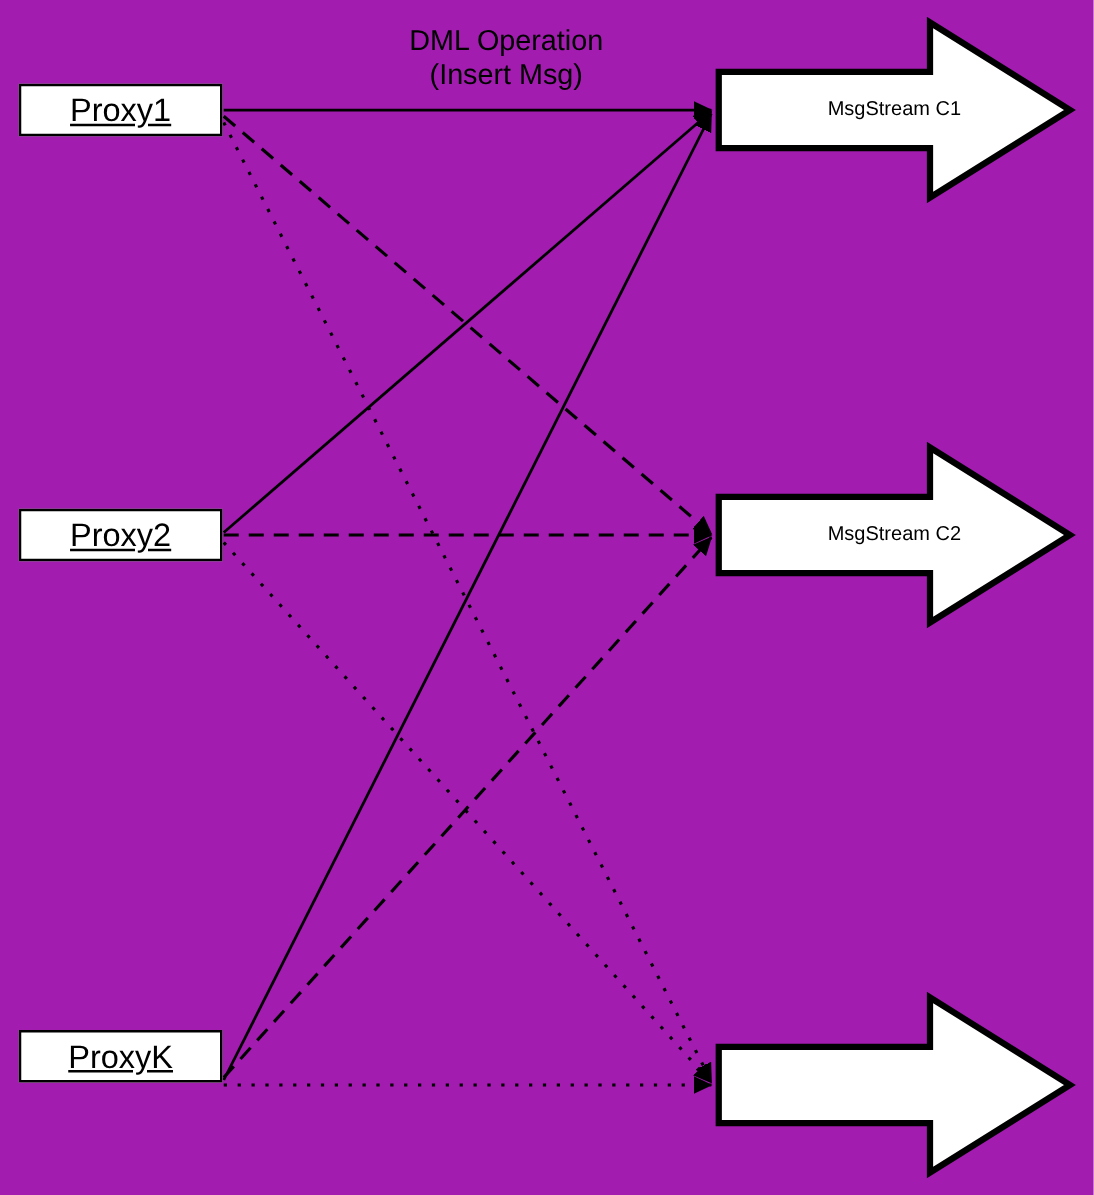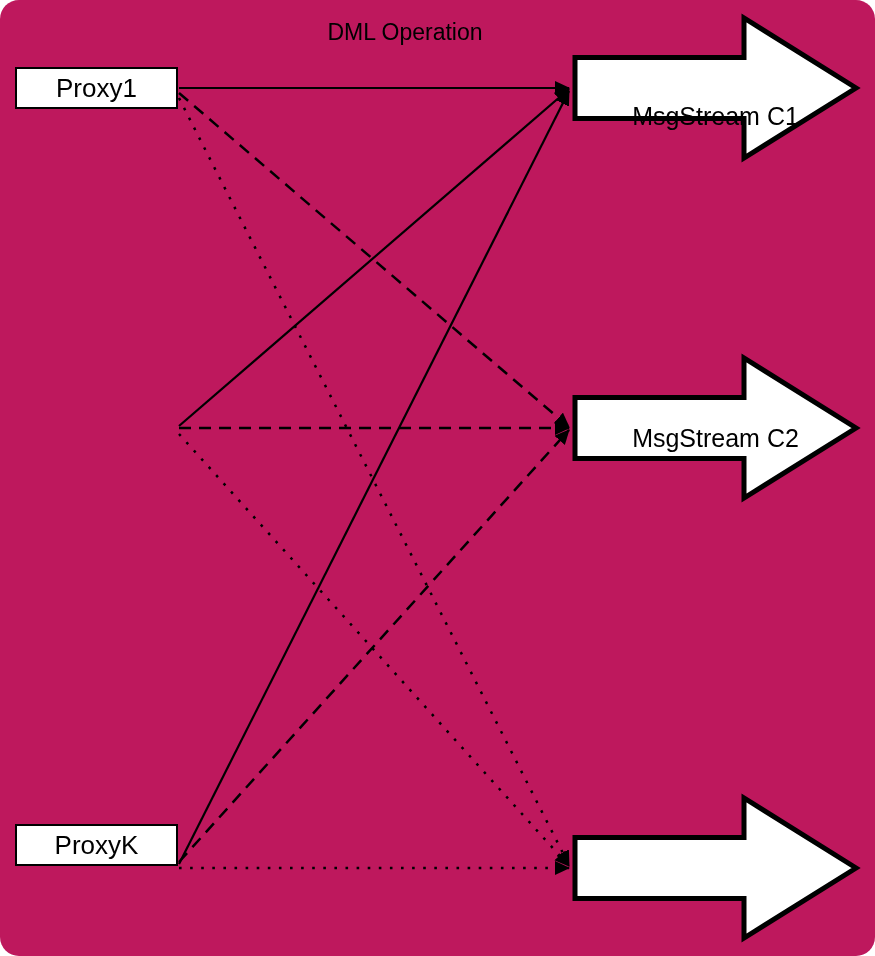--- a/index.html
+++ b/index.html
@@ -1,24 +1,23 @@
 <!DOCTYPE html>
 <html><head>
 <meta charset="utf-8">
 <style>
   html, body { margin: 0; padding: 0; background: #ffffff; }
   .canvas {
     position: relative;
     width: 875px;
     height: 956px;
-    background: #be185d;
+    background: #a21caf;
     color: #000000;
     font-family: "Liberation Sans", sans-serif;
     overflow: hidden;
-    border-radius: 19px;
   }
   .layer-svg { position: absolute; left: 0; top: 0; }
 
   .edge { stroke: #000000; fill: none; }
   .edge.solid  { stroke-width: 2.2; }
   .edge.dashed { stroke-width: 2.5; stroke-dasharray: 12 8; }
   .edge.dotted { stroke-width: 2.5; stroke-dasharray: 2.6 8.5; }
 
   .stream-shape { fill: #ffffff; stroke: #000000; stroke-width: 5; stroke-linejoin: miter; }
 
@@ -28,33 +27,33 @@
     width: 163px;
     height: 42px;
     box-sizing: border-box;
     border: 2.5px solid #000000;
     background: #ffffff;
     display: flex;
     align-items: center;
     justify-content: center;
     font-size: 26px;
     line-height: 1;
+    text-decoration: underline;
   }
   .stream-label {
     position: absolute;
     left: 575px;
     width: 281px;
     height: 34px;
     display: flex;
     align-items: center;
     justify-content: center;
-    font-size: 25px;
+    font-size: 16px;
     line-height: 1;
     pointer-events: none;
-    margin-top: 28px;
   }
   .diagram-title {
     position: absolute;
     left: 255px;
     top: 19px;
     width: 300px;
     text-align: center;
     font-size: 23px;
     line-height: 27px;
   }
@@ -89,29 +88,33 @@
     <g transform="translate(575,428)">
       <polygon class="stream-shape" points="0,-30.5 169,-30.5 169,-70 281,0 169,70 169,30.5 0,30.5"></polygon>
     </g>
     <g transform="translate(575,868)">
       <polygon class="stream-shape" points="0,-30.5 169,-30.5 169,-70 281,0 169,70 169,30.5 0,30.5"></polygon>
     </g>
   </svg>
 
   <div class="diagram-title">
     <div>DML Operation</div>
+    <div>(Insert Msg)</div>
   </div>
 
   <div class="proxy-box" style="top:67px">
     <span>Proxy1</span>
+  </div>
+  <div class="proxy-box" style="top:407px">
+    <span>Proxy2</span>
   </div>
   <div class="proxy-box" style="top:824px">
     <span>ProxyK</span>
   </div>
 
   <div class="stream-label" style="top:71px">
     <span>MsgStream C1</span>
   </div>
-  <div class="stream-label" style="top:393px">
+  <div class="stream-label" style="top:411px">
     <span>MsgStream C2</span>
   </div>
 
 </div>
 
 </body></html>

